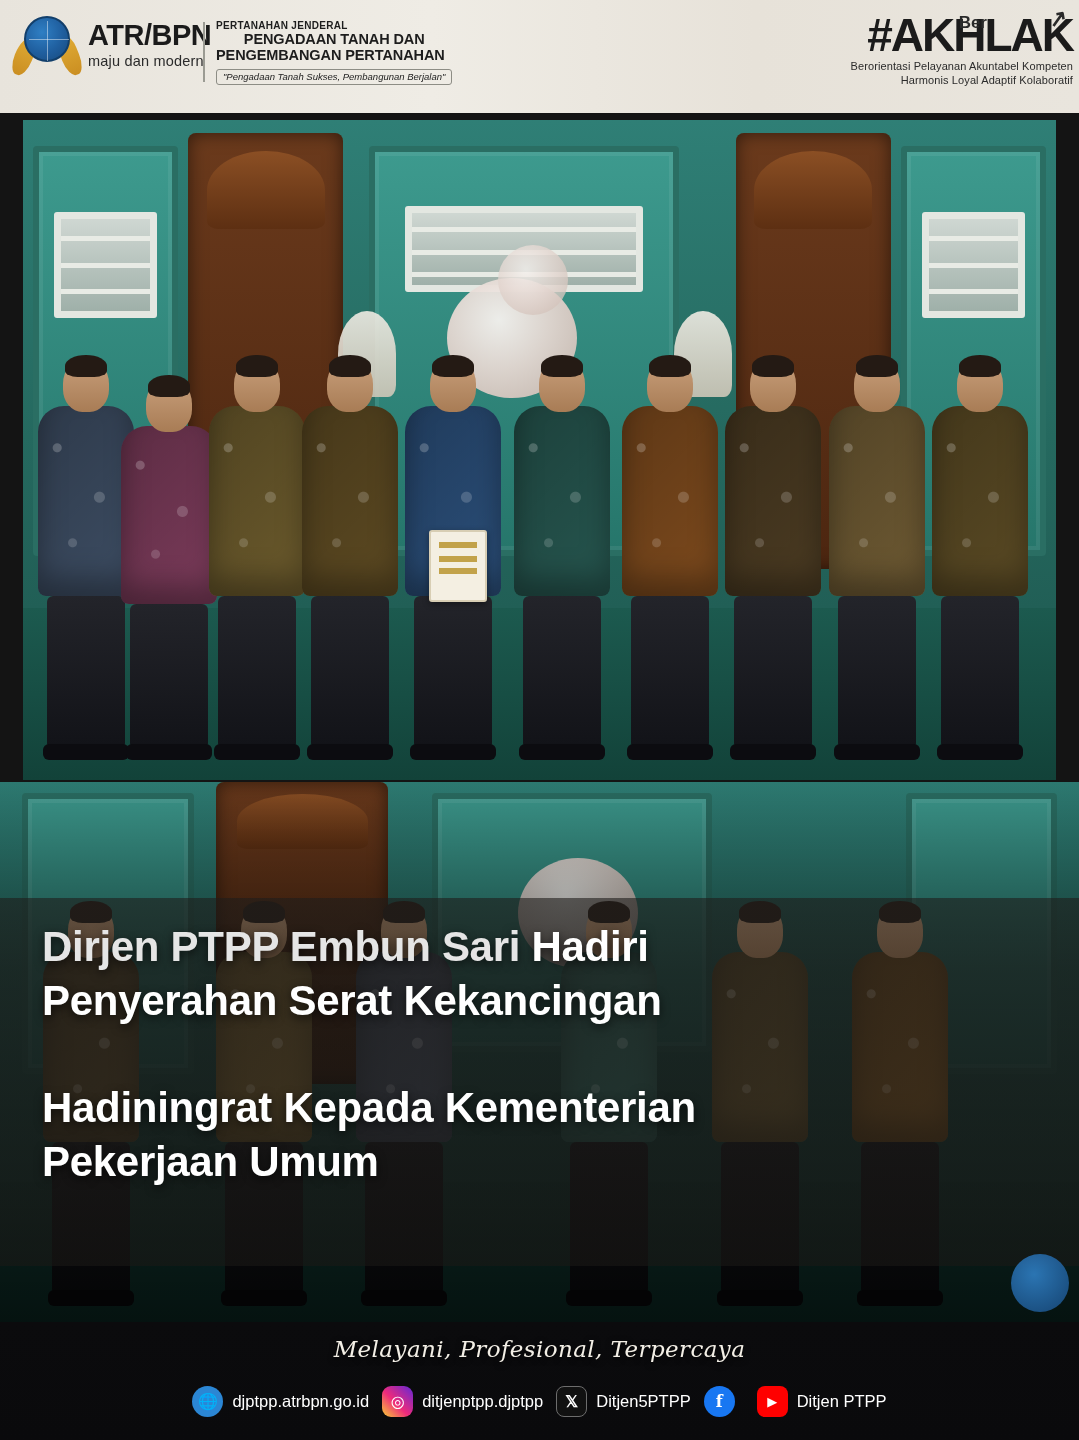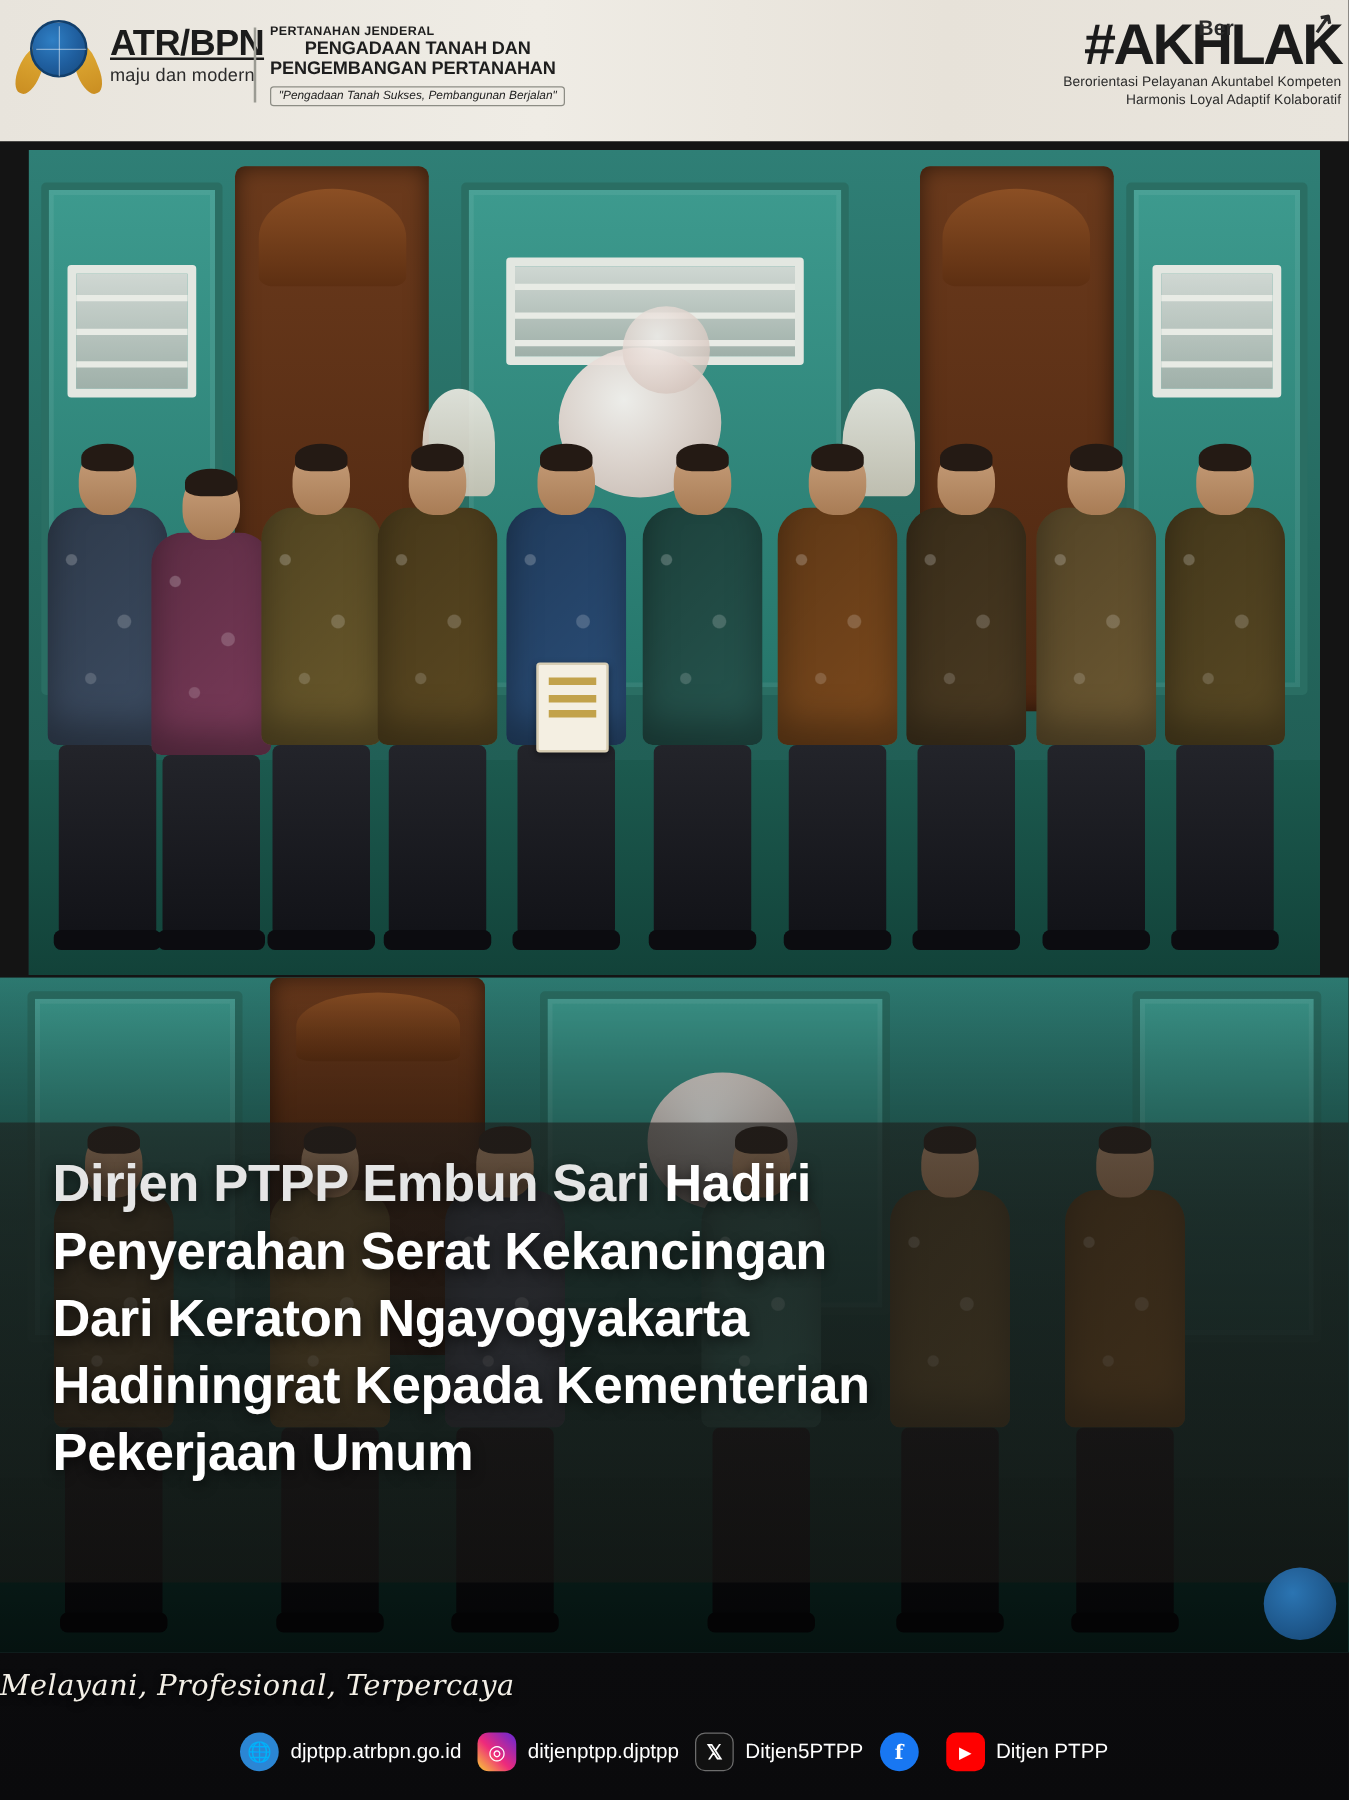--- a/index.html
+++ b/index.html
@@ -49,21 +49,21 @@
     position:absolute; bottom:0; width:18px; height:40px;
     background:linear-gradient(180deg,#e0a92c,#c98a18);
     border-radius:60% 40% 50% 50%;
     opacity:.95;
   }
   .globe-logo .wheat-l { left:-1px; transform:rotate(22deg); }
   .globe-logo .wheat-r { right:-1px; transform:rotate(-22deg); }
 
   .atr-text { line-height:1; }
   .atr-text .t1 {
-    font-size:29px; font-weight:bold; color:#1b1b1b; letter-spacing:-0.5px;text-decoration:underline;
+    font-size:29px; font-weight:bold; color:#1b1b1b; letter-spacing:-0.5px;
   }
   .atr-text .t2 {
     font-size:14.5px; color:#2b2b2b; margin-top:4px; letter-spacing:.2px;
   }
   .header-divider {
     position:absolute; left:203px; top:22px; width:2px; height:60px; background:#9b9b93;
   }
   .header-dept {
     position:absolute; left:216px; top:20px; line-height:1.12;
   }
@@ -218,21 +218,21 @@
   }
   .headline .hl { color:#e5e5e5; }
 
   
   .footer {
     position:absolute; left:0; top:1322px; width:1079px; height:118px;
     background:linear-gradient(180deg,#0b0b0d 0%, #0a0a0c 100%);
     z-index:35;
   }
   .motto {
-    position:absolute; left:0; right:0; top:1336px; z-index:36;
+    position:absolute; left:0; right:0; top:1336px; text-align:center; z-index:36;
     font-size:23px; font-style:italic; color:#f3efe6; font-family:"DejaVu Serif", serif;
     letter-spacing:.4px;
     text-shadow:0 2px 6px rgba(0,0,0,.8);
   }
   .social {
     position:absolute; left:0; right:0; top:1386px; z-index:36;
     display:flex; align-items:center; justify-content:center; gap:13px;
     color:#ffffff; font-size:16.5px;
   }
   .social .item { display:flex; align-items:center; gap:9px; }
@@ -448,21 +448,21 @@
       </div>
     </div>
   </div>
 
   <div class="seal-bottom-right"></div>
 
   <div class="overlay-band"></div>
   <div class="headline">
     <span class="hl">Dirjen PTPP Embun Sari</span><span> Hadiri</span><br>
     <span>Penyerahan Serat Kekancingan</span><br>
-    <span>Dari Keraton Ngayogyakarta</span><br>
+    <br>
     <span>Hadiningrat Kepada Kementerian</span><br>
     <span>Pekerjaan Umum</span>
   </div>
 
   <div class="footer"></div>
   <div class="motto">Melayani, Profesional, Terpercaya</div>
 
   <div class="social">
     <div class="item">
       <span class="ic ic-globe">🌐</span>

